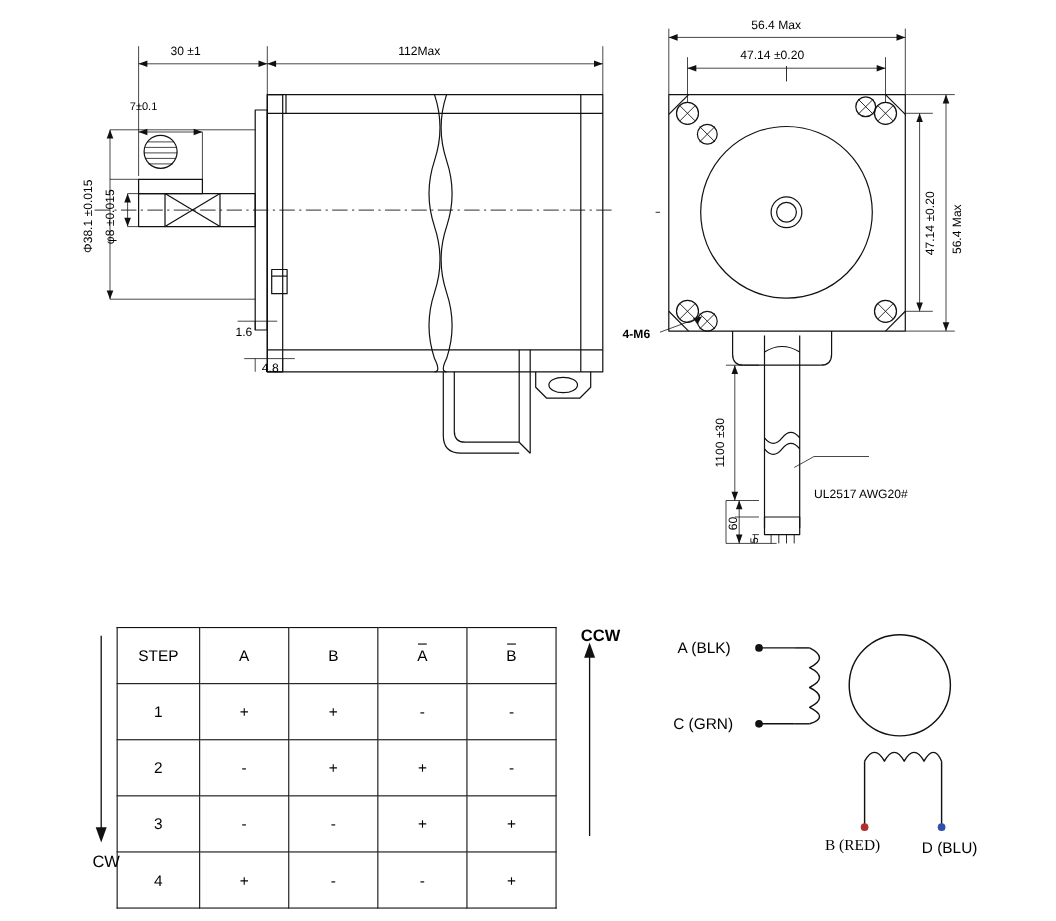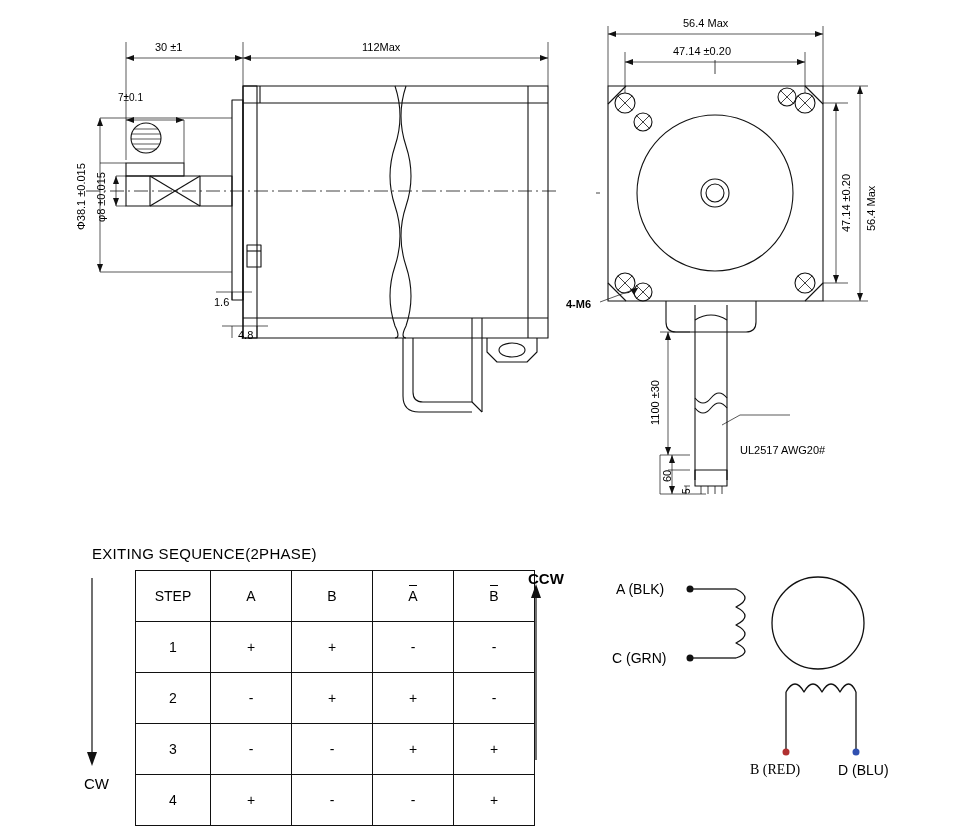--- a/index.html
+++ b/index.html
@@ -4,21 +4,21 @@
 <style>
   html,body{margin:0;padding:0;background:#ffffff;}
   body{width:960px;height:837px;position:relative;font-family:"Liberation Sans",sans-serif;color:#000;}
   .sheet{position:absolute;left:0;top:0;width:960px;height:837px;overflow:hidden;}
   svg{position:absolute;left:0;top:0;}
   .lbl{position:absolute;font-size:11px;color:#000;white-space:nowrap;line-height:1;}
   .lbl.sm{font-size:10px;}
   .lbl.rot{transform-origin:0 0;transform:rotate(-90deg);}
   
   .seqtitle{position:absolute;left:92px;top:545px;font-size:15px;letter-spacing:.3px;}
-  table.seq{position:absolute;left:135px;top:570px;border-collapse:collapse;padding-left:33px;}
+  table.seq{position:absolute;left:106px;top:570px;border-collapse:collapse;padding-left:33px;}
   table.seq td{border:1px solid #111;width:78px;height:48px;text-align:center;vertical-align:middle;font-size:14px;}
   table.seq td.step{width:72px;}
   .ovl{position:relative;display:inline-block;}
   .ovl::before{content:"";position:absolute;left:1px;right:1px;top:-3px;height:1px;background:#000;}
   .cw{position:absolute;left:84px;top:775px;font-size:15px;}
   .ccw{position:absolute;left:528px;top:570px;font-size:15px;font-weight:bold;}
   .wlbl{position:absolute;font-size:14px;white-space:nowrap;}
 </style>
 </head>
 <body>
@@ -280,21 +280,20 @@
   <div class="lbl" style="left:683px;top:18px;">56.4 Max</div>
   <div class="lbl" style="left:673px;top:46px;">47.14 ±0.20</div>
   <div class="lbl rot" style="left:841px;top:232px;">47.14 ±0.20</div>
   <div class="lbl rot" style="left:866px;top:231px;">56.4 Max</div>
   <div class="lbl" style="left:566px;top:299px;font-weight:bold;">4-M6</div>
   <div class="lbl rot" style="left:650px;top:425px;">1100 ±30</div>
   <div class="lbl rot" style="left:662px;top:482px;">60</div>
   <div class="lbl rot sm" style="left:682px;top:494px;">5</div>
   <div class="lbl" style="left:740px;top:432px;margin-top:13px;">UL2517 AWG20#</div>
 
-  <div class="seqtitle">EXITING SEQUENCE(2PHASE)</div>
   <table class="seq">
     <tbody>
         <tr>
       <td class="step">STEP</td>
       <td>A</td>
       <td>B</td>
       <td><span class="ovl">A</span></td>
       <td><span class="ovl">B</span></td>
     </tr>
     <tr>

